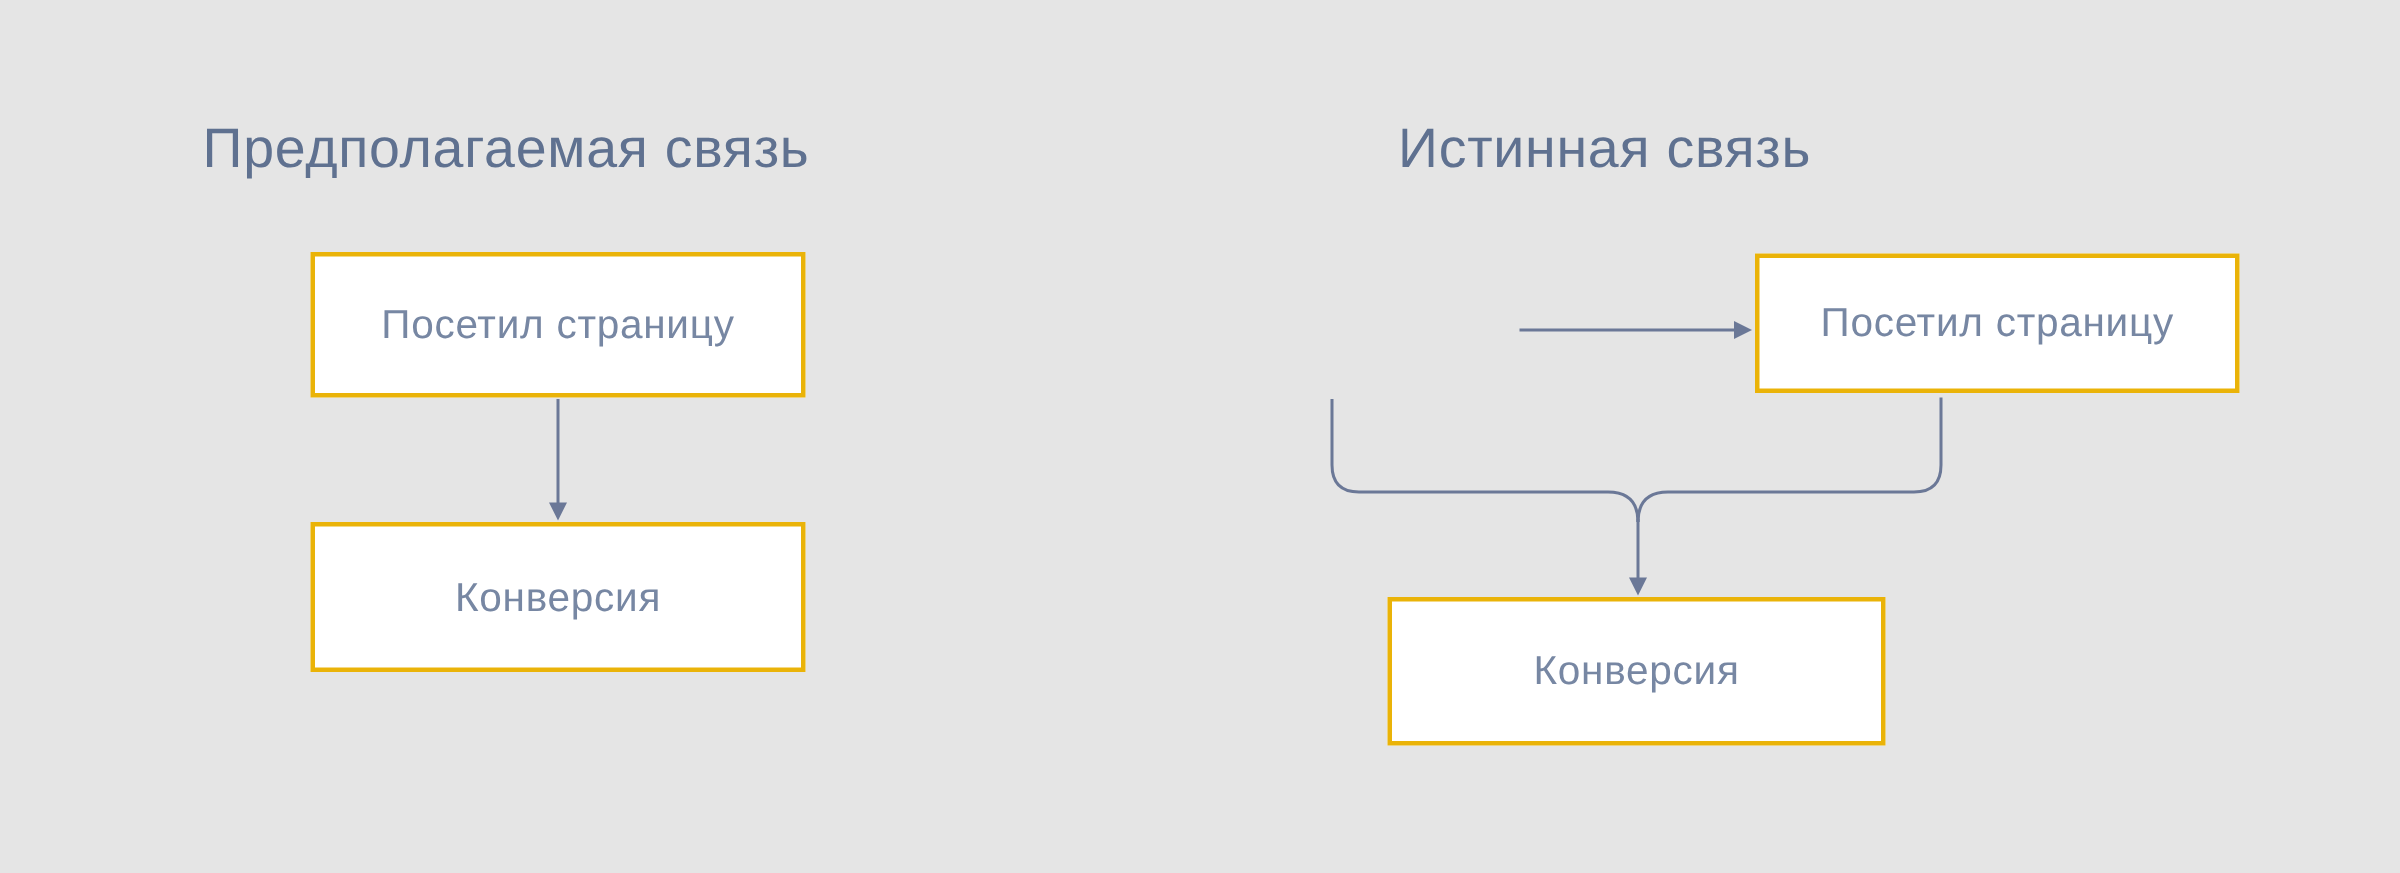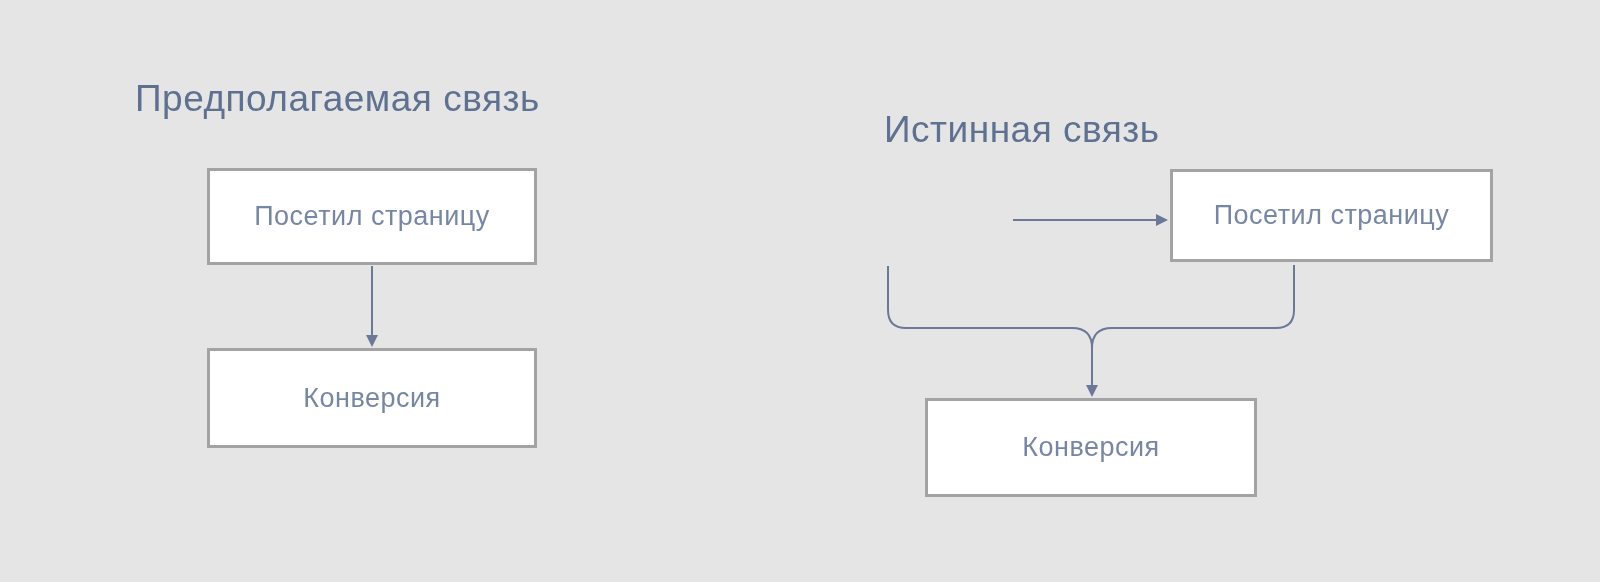--- a/index.html
+++ b/index.html
@@ -23,41 +23,41 @@
     position: absolute;
     font-size: 37px;
     font-weight: 300;
     line-height: 1;
     color: #5f7190;
     white-space: nowrap;
     letter-spacing: 0.5px;
   }
   .node {
     position: absolute;
-    border: 3px solid #a3a3a3;
+    border: 3px solid #eab308;
     background: #ffffff;
     display: flex;
     align-items: center;
     justify-content: center;
   }
   .node-label {
     font-size: 27px;
     font-weight: 300;
     color: #7787a3;
     white-space: nowrap;
     letter-spacing: 0.5px;
   }
   
   .node-a { left: 207px; top: 168px; width: 330px; height: 97px; }
   .node-b { left: 207px; top: 348px; width: 330px; height: 100px; }
   .node-c { left: 679px; top: 168px; width: 331px; height: 95px; }
   .node-d { left: 1170px; top: 169px; width: 323px; height: 93px; }
   .node-e { left: 925px; top: 398px; width: 332px; height: 99px; }
   .title-left  { left: 135px; top: 80px; }
-  .title-right { left: 884px; top: 80px; margin-top: 31px; }
+  .title-right { left: 932px; top: 80px; }
   .stroke { stroke: #6b7897; stroke-width: 2; fill: none; }
   .arrowhead { fill: #6b7897; stroke: none; }
 </style>
 </head>
 <body>
 
 <div class="canvas">
 
   <svg class="connector-layer" viewBox="0 0 1600 582" xmlns="http://www.w3.org/2000/svg">
 

